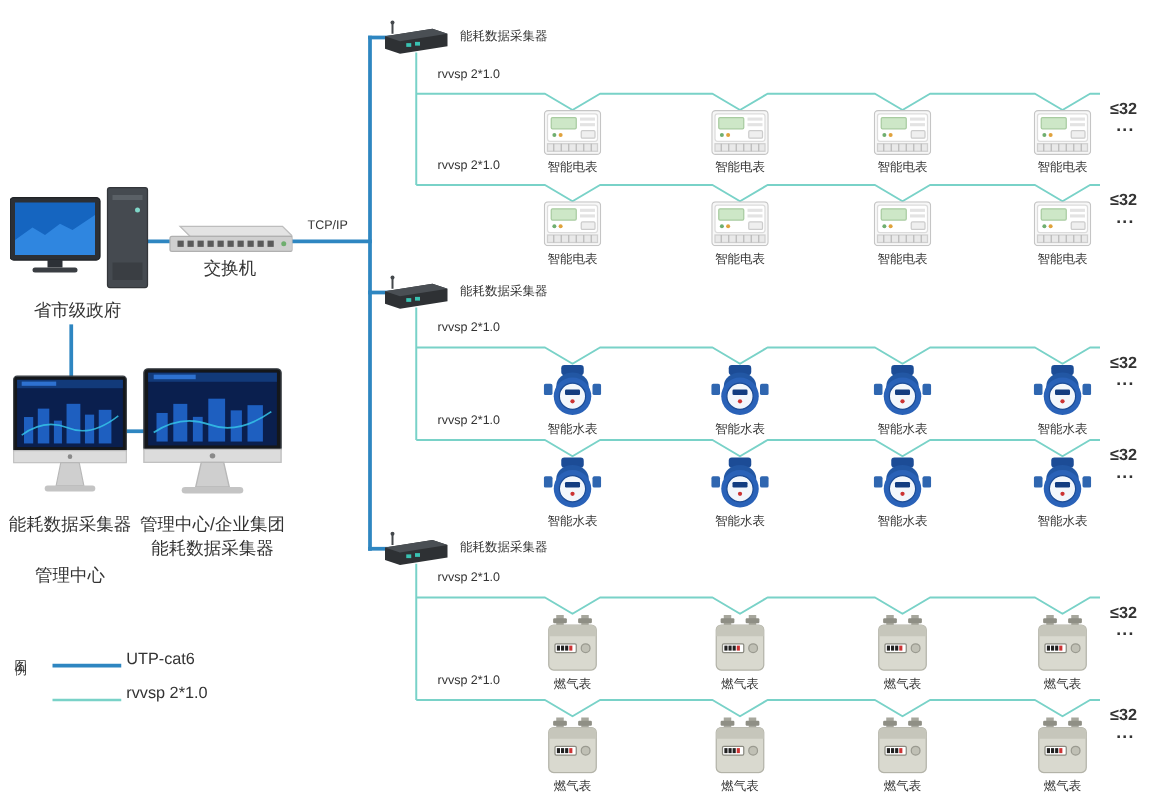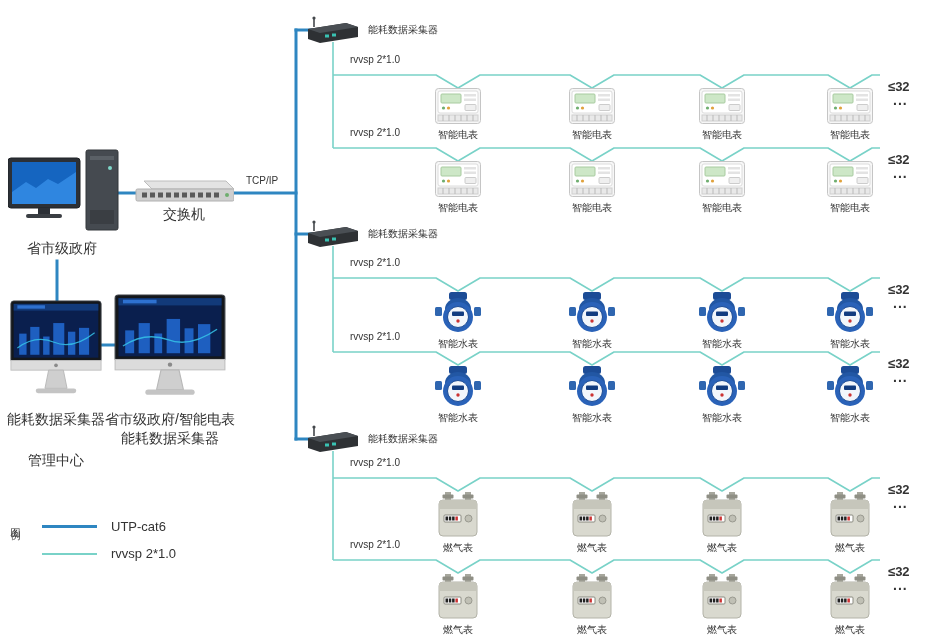--- a/index.html
+++ b/index.html
@@ -12,21 +12,21 @@
   .diagram{position:relative;width:935px;height:642px;background:#fff}
   .abs{position:absolute}
   svg.wires{position:absolute;left:0;top:0;width:935px;height:642px}
   .utp{stroke:var(--utp);stroke-width:3;fill:none;stroke-linecap:square}
   .rvvsp{stroke:var(--rvvsp);stroke-width:1.6;fill:none;stroke-linejoin:round}
   .lbl{position:absolute;font-size:10px;line-height:15px;color:var(--text,#333);white-space:nowrap}
   .lbl.center{transform:translateX(-50%)}
   .lbl.big{font-size:14px}
   .lbl.cap{font-size:13px;font-weight:bold}
   .lbl.dots{font-size:14px;font-weight:bold;letter-spacing:1px}
-  .legend-item{position:absolute;display:flex;align-items:center;gap:14px}
+  .legend-item{position:absolute;display:flex;align-items:flex-end;gap:4px}
   .line-sample{display:inline-block;width:55px}
   .legend-item span.txt{font-size:13px;color:var(--text,#333);white-space:nowrap}
   .vert{writing-mode:vertical-rl;letter-spacing:3px}
 </style>
 </head>
 <body>
 
 <div class="diagram">
 
   <svg class="wires">
@@ -126,21 +126,21 @@
     </g>
     <path d="M8,50 q 20,-14 40,-6 t 44,-10" stroke="#35c3e8" stroke-width="1.3" fill="none" opacity="0.85"></path>
     <rect x="1" y="63" width="98" height="10" fill="#dcdcdc" stroke="#c0c0c0"></rect>
     <circle cx="50" cy="68" r="2" fill="#8a8a8a"></circle>
     <polygon points="42,73 58,73 62,92 38,92" fill="#cfcfcf" stroke="#b8b8b8"></polygon>
     <rect x="28" y="92" width="44" height="5" rx="2.5" fill="#c4c4c4"></rect>
   </svg>
 </div>
   <div class="lbl big center" style="left:56px;top:412px">能耗数据采集器</div>
   <div class="lbl big center" style="left:56px;top:453px">管理中心</div>
-  <div class="lbl big center" style="left:170px;top:412px">省市级政府/智能电表</div>
+  <div class="lbl big center" style="left:170px;top:412px">管理中心/企业集团</div>
   <div class="lbl big center" style="left:170px;top:431px">能耗数据采集器</div>
 
   <div class="lbl vert" style="left:8px;top:520px">图例</div>
   <div class="legend-item" style="left:42px;top:519px">
     <span class="line-sample" style="height:3px;background:var(--utp)"></span>
     <span class="txt">UTP-cat6</span>
   </div>
   <div class="legend-item" style="left:42px;top:546px">
     <span class="line-sample" style="height:2px;background:var(--rvvsp)"></span>
     <span class="txt">rvvsp 2*1.0</span>

